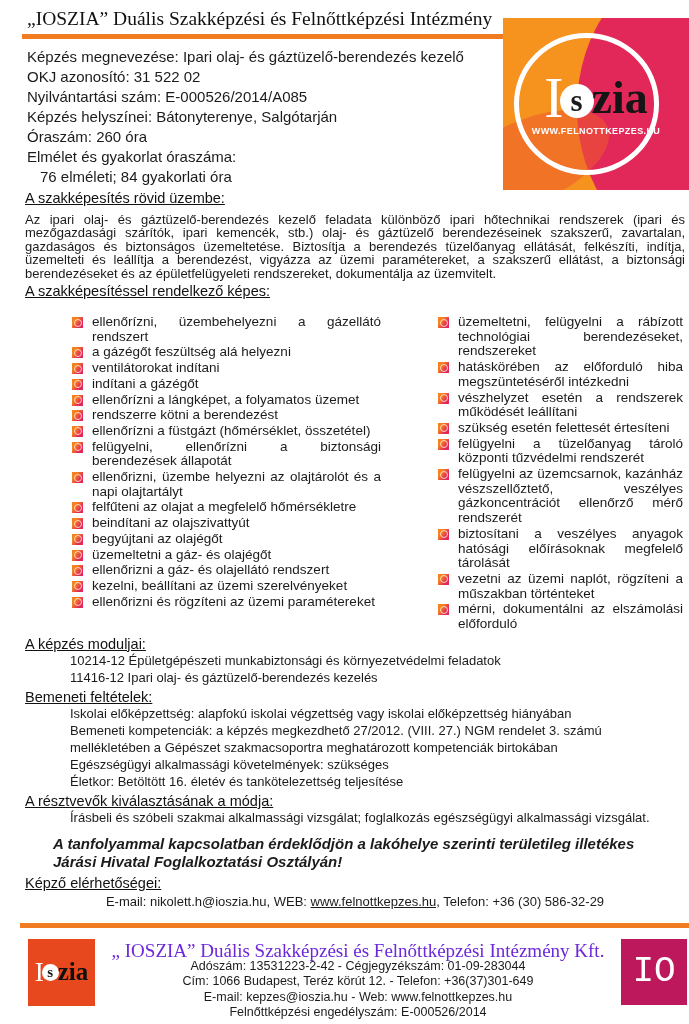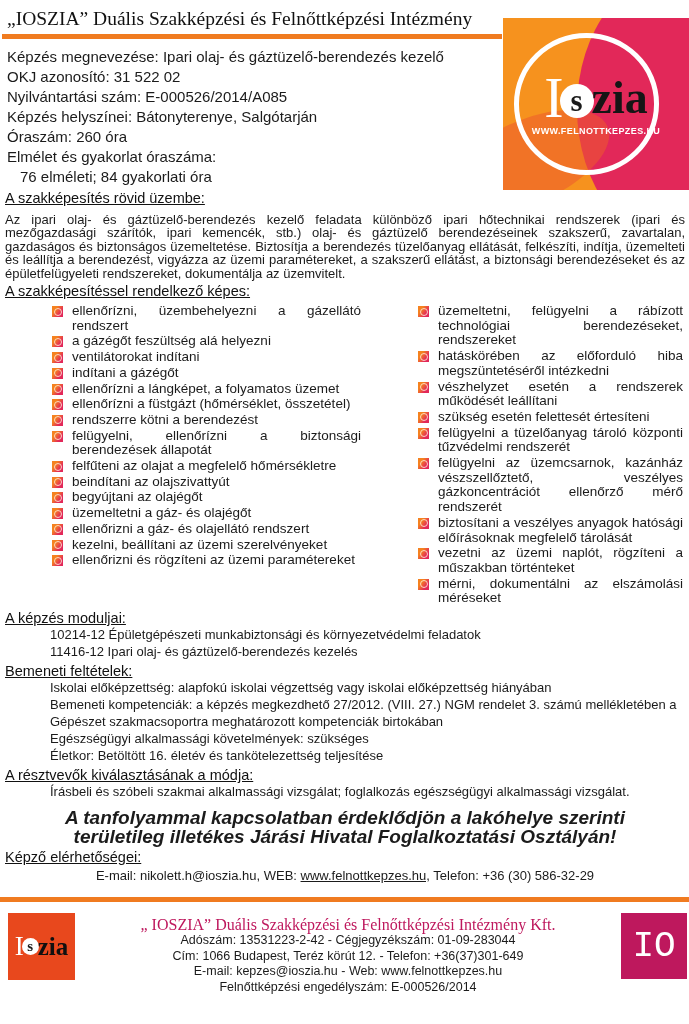--- a/index.html
+++ b/index.html
@@ -1,20 +1,20 @@
 <!DOCTYPE html>
 <html lang="hu"><head>
 <meta charset="utf-8">
 <style>
   * { box-sizing: border-box; }
   html,body { margin:0; padding:0; background:#fff; }
   .page {
     position:relative; width:689px; height:1024px; margin:0 auto;
     background:#ffffff; overflow:hidden;
-    font-family:"Liberation Sans", sans-serif; color:#1b1b1b;
+    font-family:"Liberation Sans", sans-serif; color:#1b1b1b;padding-left:20px;
   }
   
   .page-title {
     font-family:"Liberation Serif", serif;
     font-size:19.5px; line-height:23px; padding:7px 0 0 7px; color:#111;
     width:500px;
   }
   .accent-bar { height:5px; width:500px; background:#F07B20; margin:4px 0 0 2px; }
   .info-block { margin:8px 0 0 7px; font-weight:normal; font-size:15px; line-height:20px; width:495px; }
   .info-line.indent { padding-left:13px; }
@@ -30,49 +30,49 @@
           color:#1a1a1a; font-weight:bold; font-size:31px; text-align:center; vertical-align:middle; margin:6px -2px 0 -4px; }
   .bl-zia { color:#151515; font-weight:bold; font-size:46px; line-height:46px; vertical-align:middle; }
   .bl-url { position:absolute; left:0; right:0; top:108px; text-align:center; color:#fff; font-weight:bold;
             font-size:9px; letter-spacing:.4px; }
 
   
   .content { margin:0 4px 0 5px; }
   .sec-h { font-size:14.5px; line-height:16px; text-decoration:underline; margin-top:3px; color:#111; }
   .desc { font-size:13px; line-height:13.4px; text-align:justify; margin-top:7px; }
 
-  .cap-cols { display:flex; margin-top:5px; }
+  .cap-cols { display:flex; margin-top:16px; }
   ul.cap-col { list-style:none; margin:0; padding:0; }
   ul.cap-col.left  { width:356px; padding-left:47px; }
   ul.cap-col.right { flex:1; padding-left:57px; padding-right:2px; }
   .cap-item { display:flex; gap:9px; margin-bottom:1px; }
   .blt { flex:0 0 auto; width:11px; height:11px; margin-top:2px;
          background:linear-gradient(125deg,#F5821F 30%,#E22859 72%); position:relative; }
   .blt::after { content:""; position:absolute; inset:1.5px; border:1.2px solid rgba(255,235,215,.85); border-radius:50%; }
   .cap-text { flex:1; font-size:13.5px; line-height:14.7px; text-align:justify; }
 
   .ind-line { padding-left:45px; font-size:13px; line-height:17px; }
   .sel-line { padding-left:45px; font-size:13px; line-height:17px; }
 
-  .notice { font-weight:bold; font-style:italic; text-align:center; font-size:19px; line-height:18.5px; margin:9px 28px 0 28px; }
+  .notice { font-weight:bold; font-style:italic; text-align:left; font-size:15px; line-height:18.5px; margin:9px 28px 0 28px; }
 
   .contact-line { text-align:center; font-size:13px; line-height:17px; margin-top:2px; }
   .contact-line a { color:#1b1b1b; text-decoration:underline; cursor:pointer; }
 
   
   .footer-bar { height:5px; background:#F07B20; margin-top:13px; }
   .footer { display:flex; align-items:flex-start; margin-top:11px; }
   .f-logo-left { width:67px; height:67px; background:#E8481D; margin-left:8px; flex:0 0 auto;
                  display:flex; align-items:center; justify-content:center; font-family:"Liberation Serif", serif; white-space:nowrap; }
   .fl-i { color:#fff; font-size:27px; }
   .fl-s { display:inline-block; width:17px; height:17px; line-height:17px; border-radius:50%; background:#fff;
           color:#1a1a1a; font-weight:bold; font-size:15px; text-align:center; margin:0 -1px 0 -2px; }
   .fl-zia { color:#101010; font-weight:bold; font-size:25px; }
   .f-center { flex:1; text-align:center; padding-top:3px; }
-  .f-company { font-family:"Liberation Serif", serif; font-size:16px; line-height:17px; color:#be185d; }
+  .f-company { font-family:"Liberation Serif", serif; font-size:19px; line-height:17px; color:#6d28d9; }
   .f-line { font-size:12.5px; line-height:15.5px; }
   .f-logo-right { width:66px; height:66px; background:#be185d; margin-right:2px; flex:0 0 auto;
                   display:flex; align-items:center; justify-content:center;
                   font-family:Liberation Mono, monospace; color:#fff; font-size:36px; }
 </style>
 </head>
 <body>
 
 <div class="page">
 
@@ -120,29 +120,33 @@
         <li class="cap-item">
             <span class="blt"></span>
             <span class="cap-text">indítani a gázégőt</span>
           </li>
         <li class="cap-item">
             <span class="blt"></span>
             <span class="cap-text">ellenőrízni a lángképet, a folyamatos üzemet</span>
           </li>
         <li class="cap-item">
             <span class="blt"></span>
+            <span class="cap-text">rendszerre kötni a berendezést</span>
+          </li>
+        <li class="cap-item">
+            <span class="blt"></span>
             <span class="cap-text">ellenőrízni a füstgázt (hőmérséklet, összetétel)</span>
           </li>
         <li class="cap-item">
             <span class="blt"></span>
-            <span class="cap-text">rendszerre kötni a berendezést</span>
-          </li>
-        <li class="cap-item">
-            <span class="blt"></span>
             <span class="cap-text">felügyelni, ellenőrízni a biztonsági berendezések állapotát</span>
+          </li>
+        <li class="cap-item">
+            <span class="blt"></span>
+            <span class="cap-text">ellenőrizni, üzembe helyezni az olajtárolót és a napi olajtartályt</span>
           </li>
         <li class="cap-item">
             <span class="blt"></span>
             <span class="cap-text">felfűteni az olajat a megfelelő hőmérsékletre</span>
           </li>
         <li class="cap-item">
             <span class="blt"></span>
             <span class="cap-text">beindítani az olajszivattyút</span>
           </li>
         <li class="cap-item">
@@ -194,21 +198,21 @@
         <li class="cap-item">
             <span class="blt"></span>
             <span class="cap-text">biztosítani a veszélyes anyagok hatósági előírásoknak megfelelő tárolását</span>
           </li>
         <li class="cap-item">
             <span class="blt"></span>
             <span class="cap-text">vezetni az üzemi naplót, rögzíteni a műszakban történteket</span>
           </li>
         <li class="cap-item">
             <span class="blt"></span>
-            <span class="cap-text">mérni, dokumentálni az elszámolási méréseket</span>
+            <span class="cap-text">mérni, dokumentálni az elszámolási előforduló</span>
           </li>
       </ul>
     </div>
 
     <div class="sec-h">A képzés moduljai:</div>
     <div class="ind-line">10214-12 Épületgépészeti munkabiztonsági és környezetvédelmi feladatok</div>
     <div class="ind-line">11416-12 Ipari olaj- és gáztüzelő-berendezés kezelés</div>
 
     <div class="sec-h">Bemeneti feltételek:</div>
     <div class="ind-line">Iskolai előképzettség: alapfokú iskolai végzettség vagy iskolai előképzettség hiányában</div>

